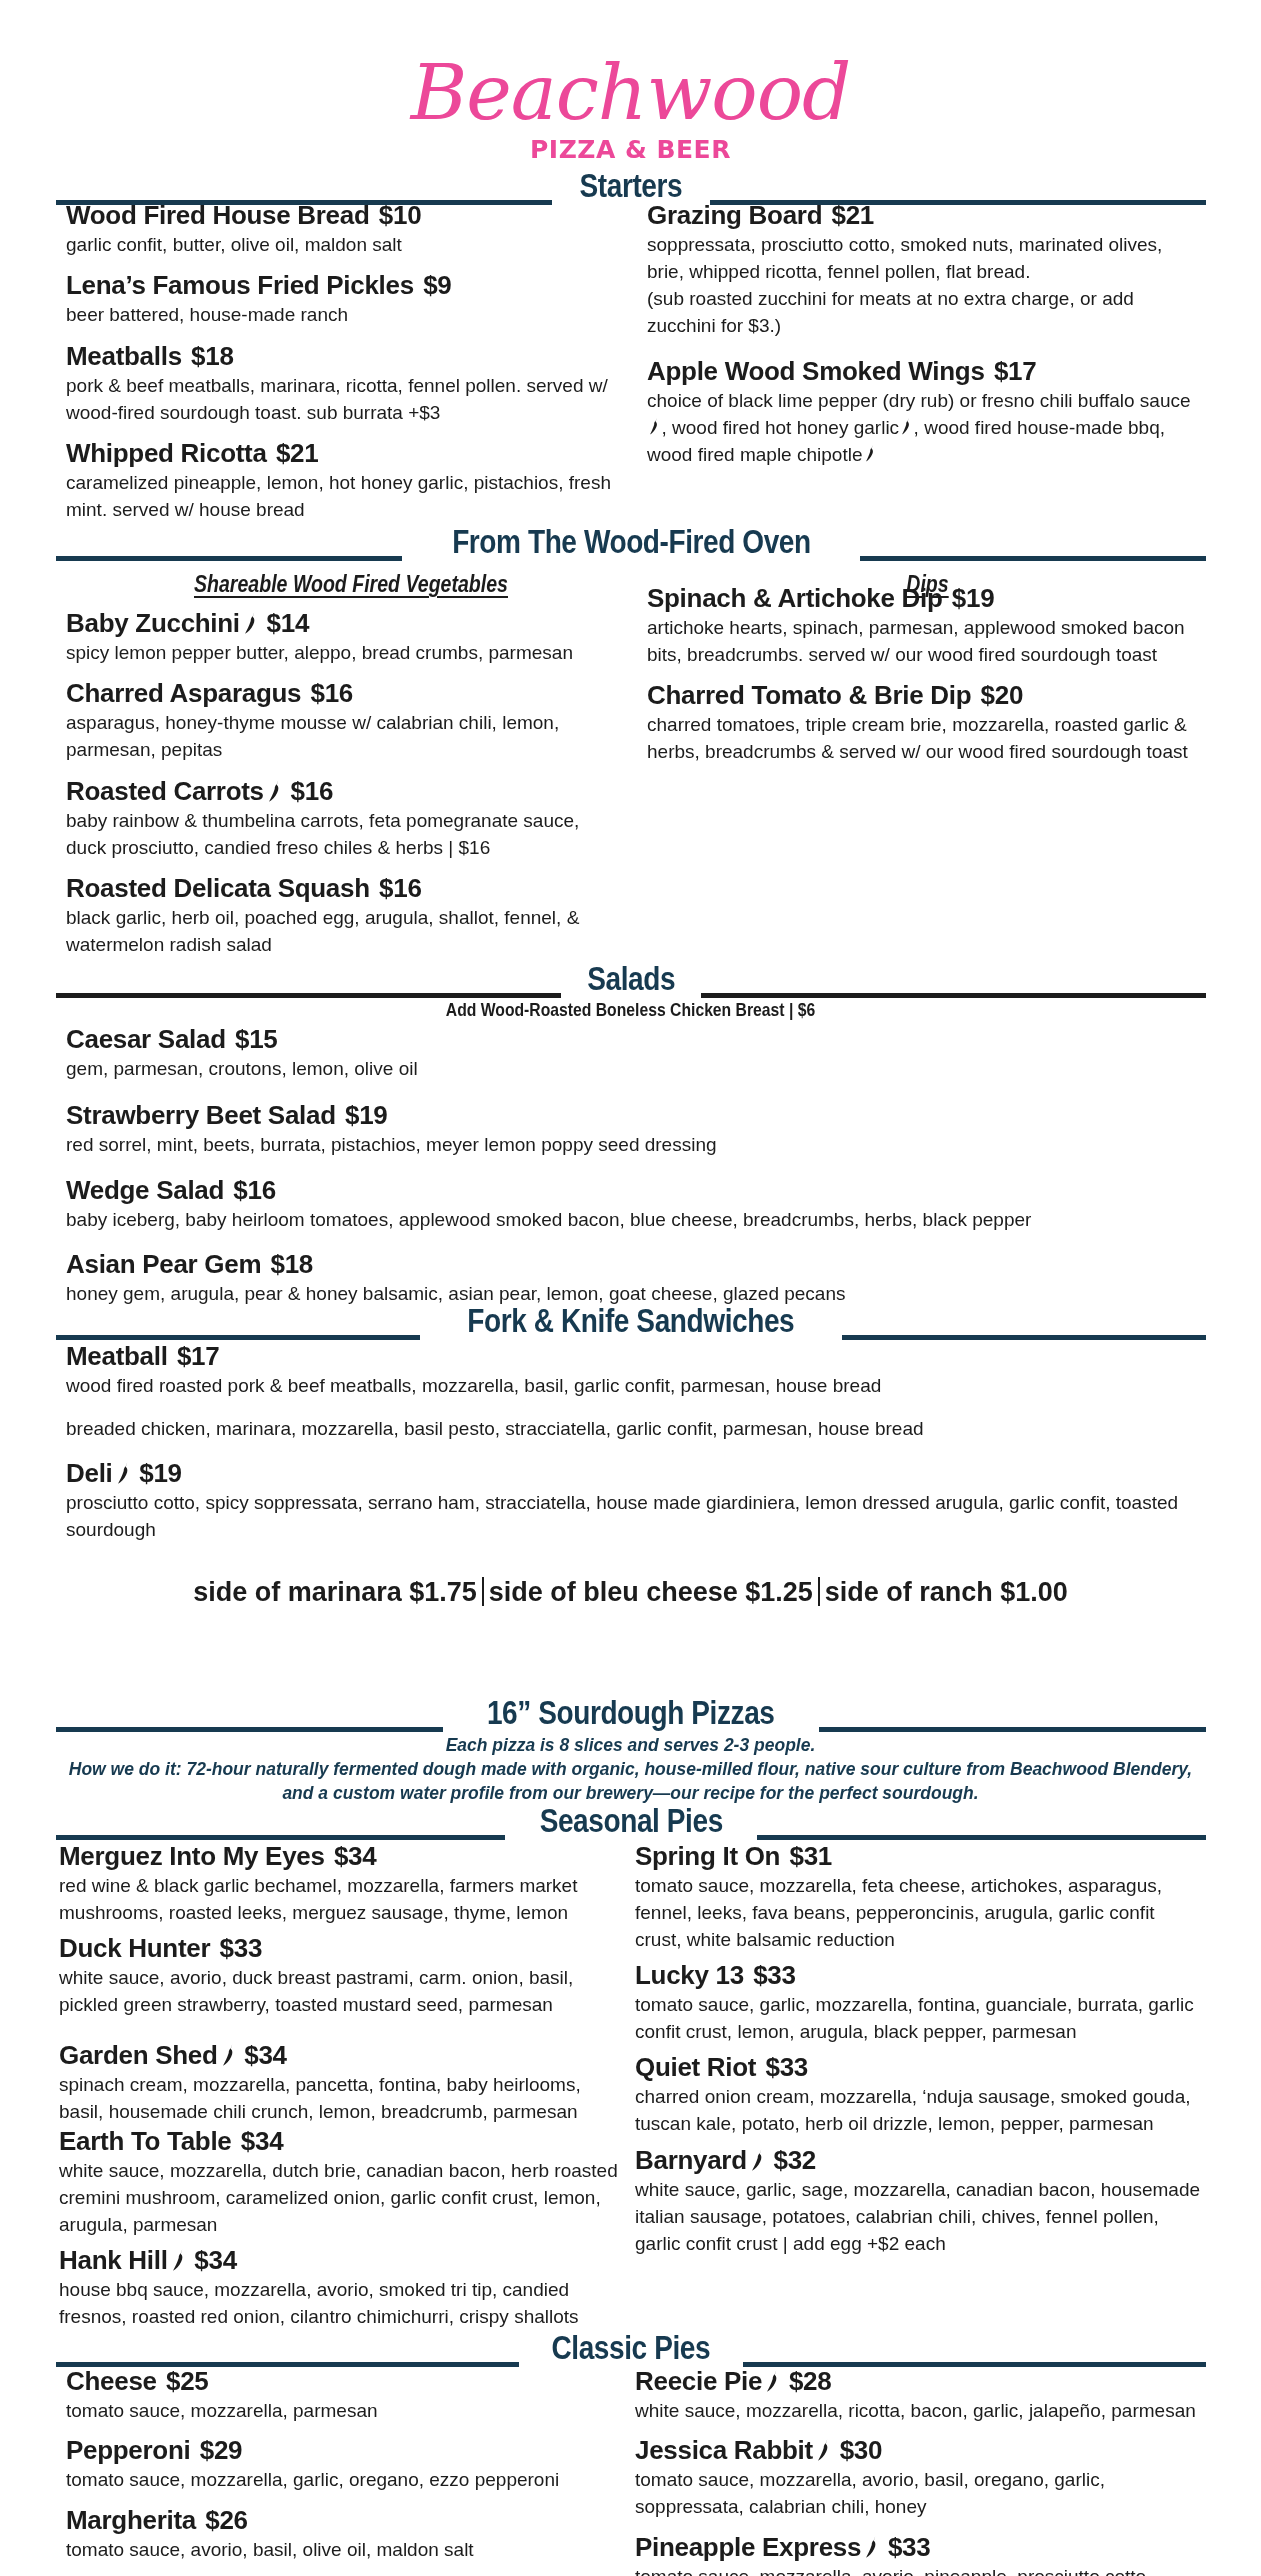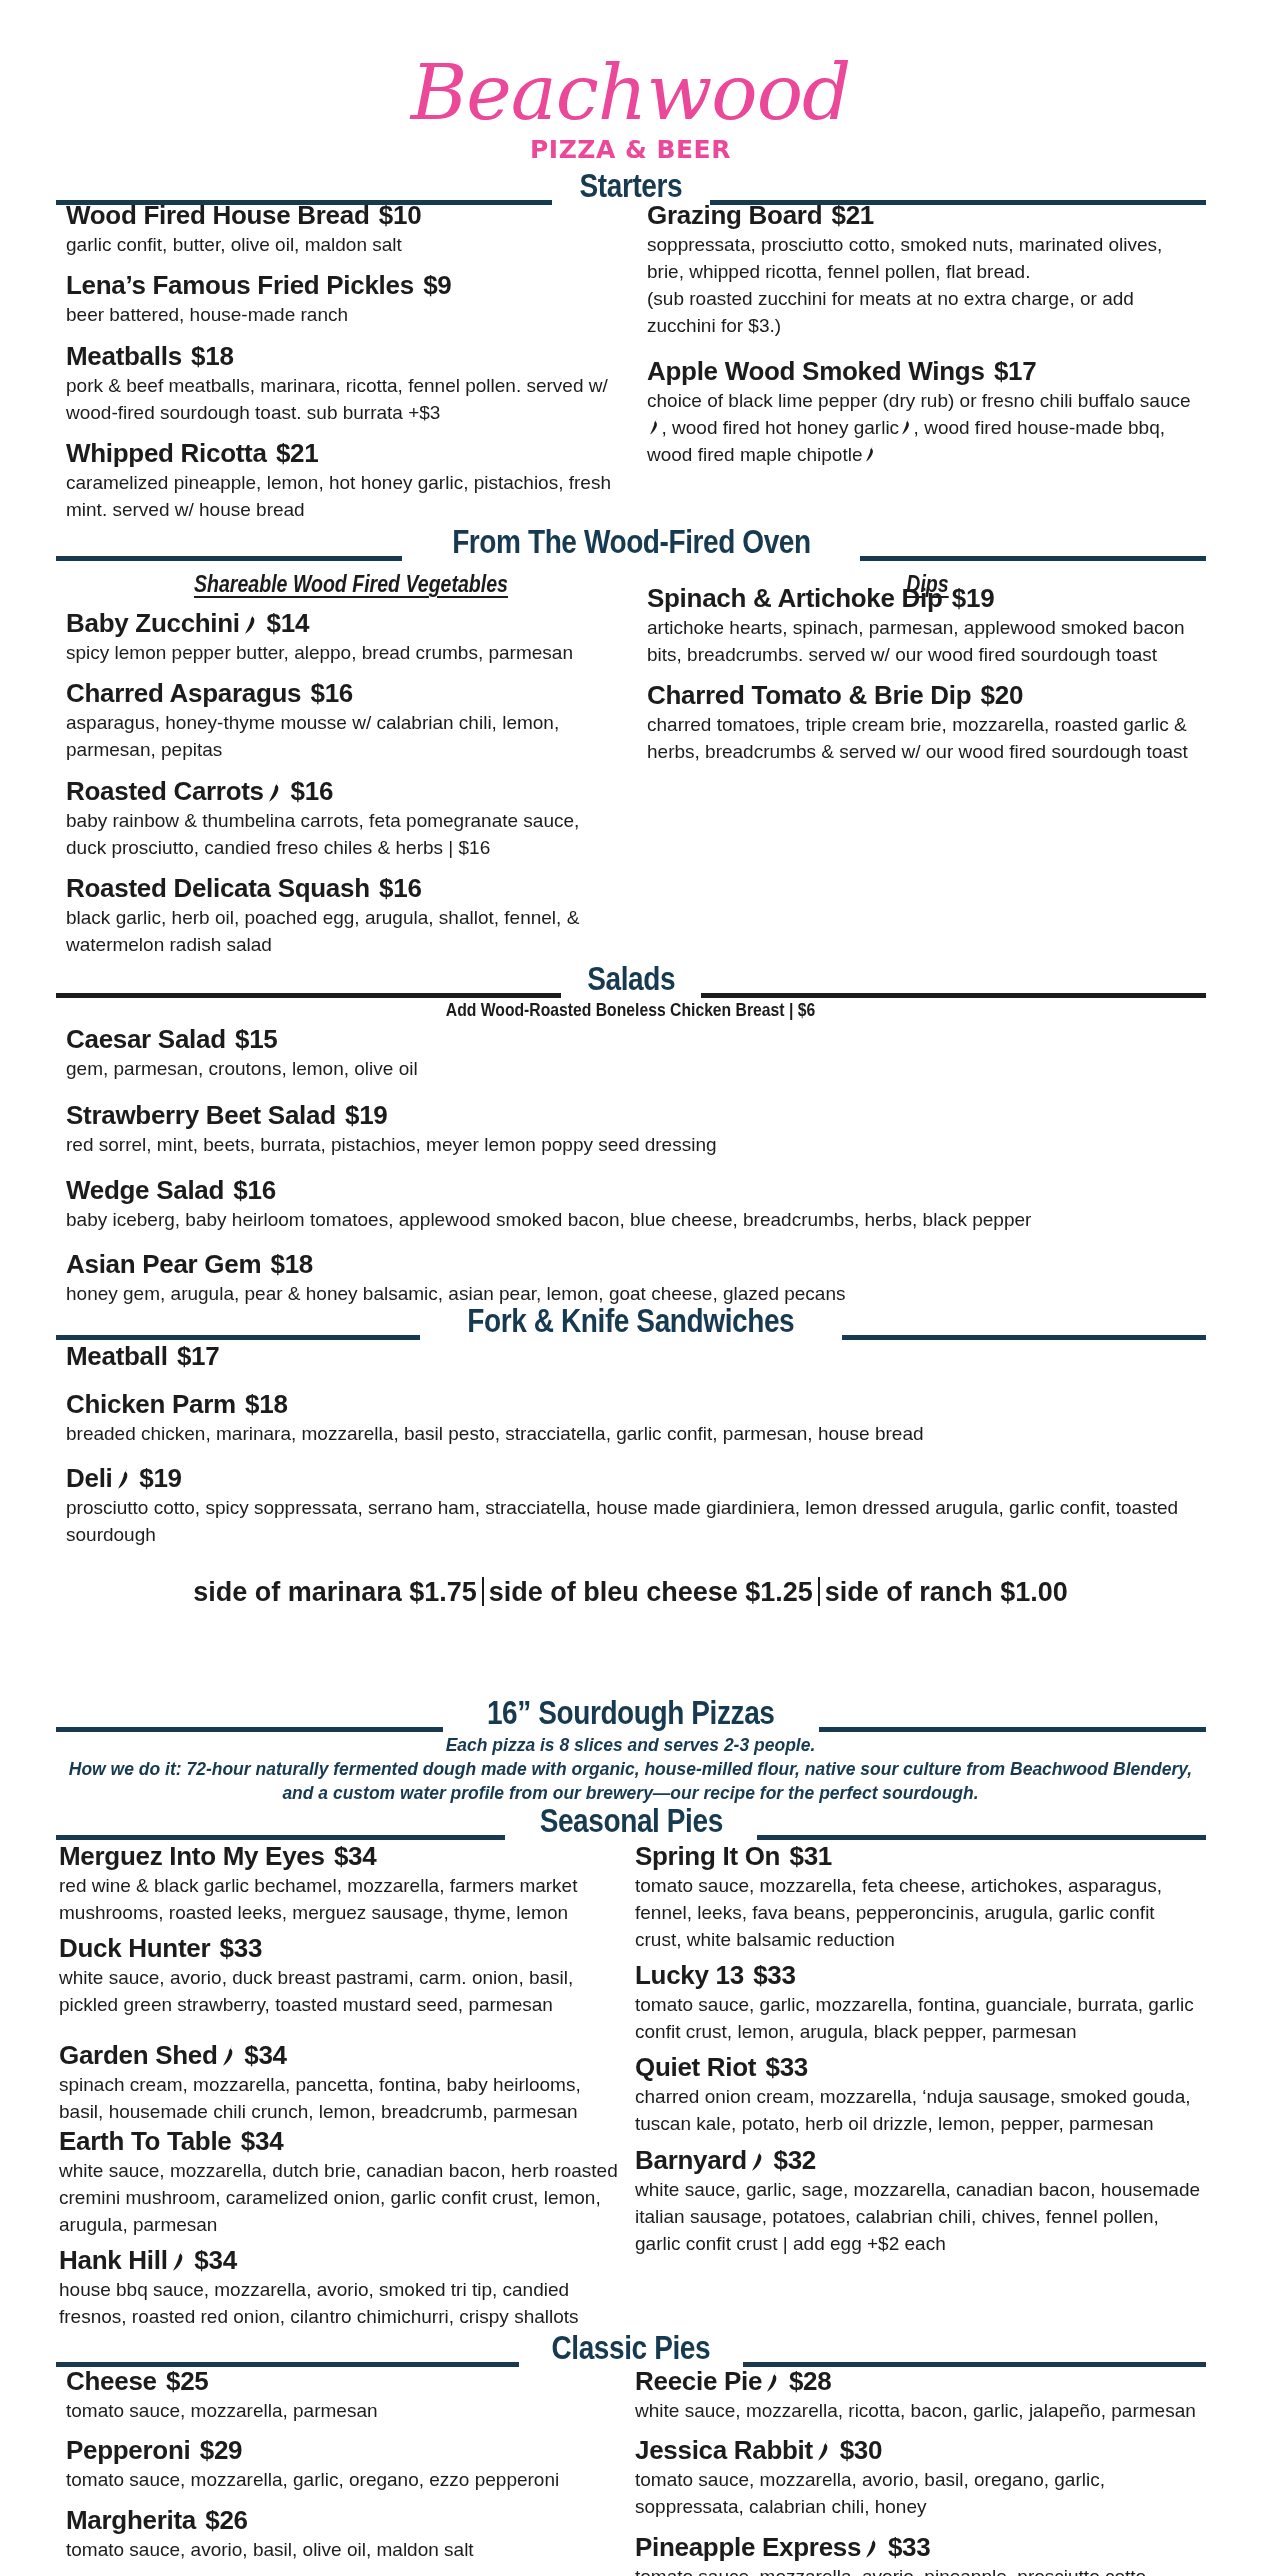--- a/index.html
+++ b/index.html
@@ -144,23 +144,23 @@
 </div>
 
 <div class="sec-head" style="top:1303px;">
   <div class="rule"></div>
   <div class="title">Fork &amp; Knife Sandwiches</div>
   <div class="rule"></div>
 </div>
 <div class="col" style="top:1340px; left:66px; width:1133px;">
   <div class="item" style="margin-bottom:15.5px;">
     <div class="item-title"><span>Meatball</span><span class="price">$17</span></div>
+    <div class="item-desc">wood fired roasted pork &amp; beef meatballs, mozzarella, basil, garlic confit, parmesan, house bread</div>
   </div>
   <div class="item" style="margin-bottom:15.5px;">
-    <div class="item-title"><span>Chicken Parm</span><span class="price">$18</span></div>
     <div class="item-desc">breaded chicken, marinara, mozzarella, basil pesto, stracciatella, garlic confit, parmesan, house bread</div>
   </div>
   <div class="item">
     <div class="item-title"><span>Deli</span><span class="chili"><svg viewBox="0 0 26 46">
             <path d="M20 2 L17 11 C21 14 21 20 18 26 C14 35 8 41 2 44 C6 36 10 28 13 19 C13 14 15 12 17 10 Z" fill="#1c1c1c"></path>
           </svg></span><span class="price">$19</span></div>
     <div class="item-desc">prosciutto cotto, spicy soppressata, serrano ham, stracciatella, house made giardiniera, lemon dressed arugula, garlic confit, toasted sourdough</div>
   </div>
 </div>
 <div class="center-note sides" style="top:1577px;">

